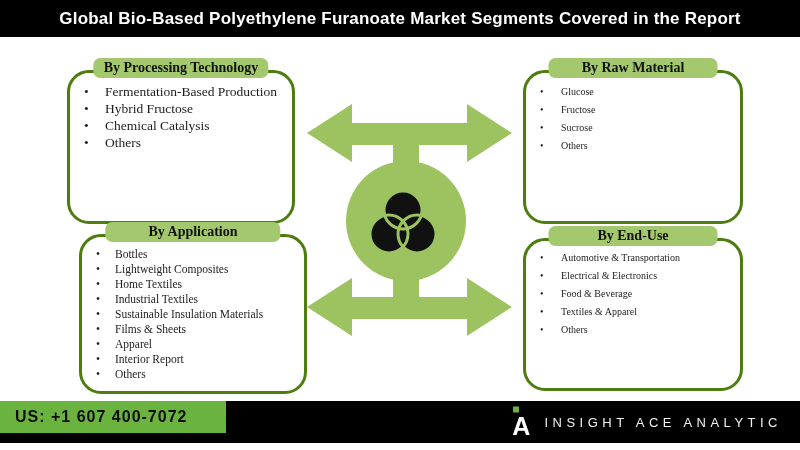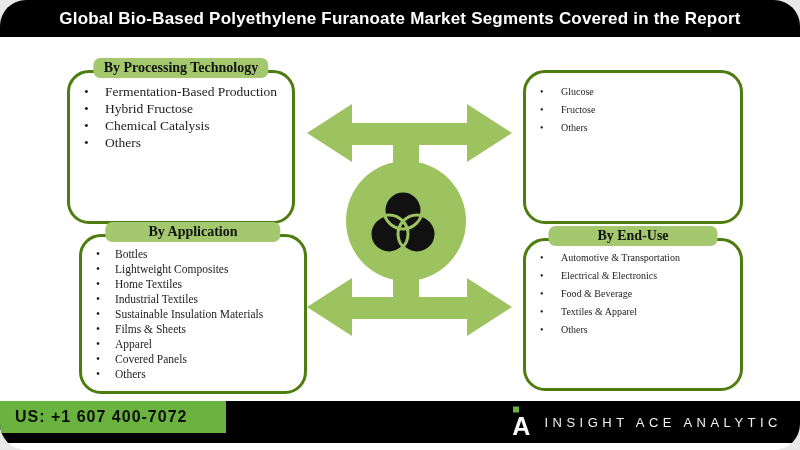--- a/index.html
+++ b/index.html
@@ -1,20 +1,19 @@
 <!DOCTYPE html>
 <html><head>
 <meta charset="utf-8">
 <style>
   html,body { margin:0; padding:0; background:#e8e8e8; }
   .stage {
     position:relative; width:800px; height:450px; margin:0 auto;
     background:#ffffff; overflow:hidden;
     font-family:"Liberation Sans", sans-serif;
-    border-radius:26px;
   }
 
   
   .titlebar {
     position:absolute; left:0; top:0; width:800px; height:37px;
     background:#000000; display:flex; align-items:center; justify-content:center;
   }
   .titlebar h1 {
     margin:0; color:#ffffff; font-size:17px; font-weight:bold;
     letter-spacing:.2px; white-space:nowrap;
@@ -96,38 +95,40 @@
     <div class="seg-tab">By Processing Technology</div>
     <ul class="seg-list">
         <li class="seg-item">Fermentation-Based Production</li>
         <li class="seg-item">Hybrid Fructose</li>
         <li class="seg-item">Chemical Catalysis</li>
         <li class="seg-item">Others</li>
       </ul>
   </section>
 
   <section class="seg-box pos-tr">
+    <div class="seg-tab">By Raw Material</div>
     <ul class="seg-list">
         <li class="seg-item">Glucose</li>
         <li class="seg-item">Fructose</li>
+        <li class="seg-item">Sucrose</li>
         <li class="seg-item">Others</li>
       </ul>
   </section>
 
   <section class="seg-box pos-bl">
     <div class="seg-tab">By Application</div>
     <ul class="seg-list">
         <li class="seg-item">Bottles</li>
         <li class="seg-item">Lightweight Composites</li>
         <li class="seg-item">Home Textiles</li>
         <li class="seg-item">Industrial Textiles</li>
         <li class="seg-item">Sustainable Insulation Materials</li>
         <li class="seg-item">Films &amp; Sheets</li>
         <li class="seg-item">Apparel</li>
-        <li class="seg-item">Covered Panels</li>
+        <li class="seg-item">Interior Report</li>
         <li class="seg-item">Others</li>
       </ul>
   </section>
 
   <section class="seg-box pos-br">
     <div class="seg-tab">By End-Use</div>
     <ul class="seg-list">
         <li class="seg-item">Automotive &amp; Transportation</li>
         <li class="seg-item">Electrical &amp; Electronics</li>
         <li class="seg-item">Food &amp; Beverage</li>

